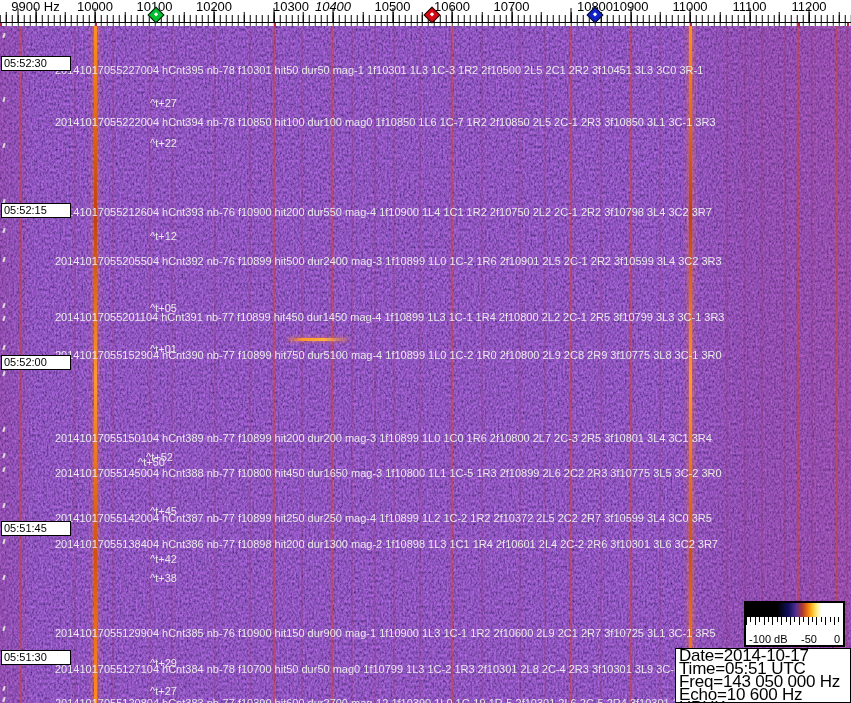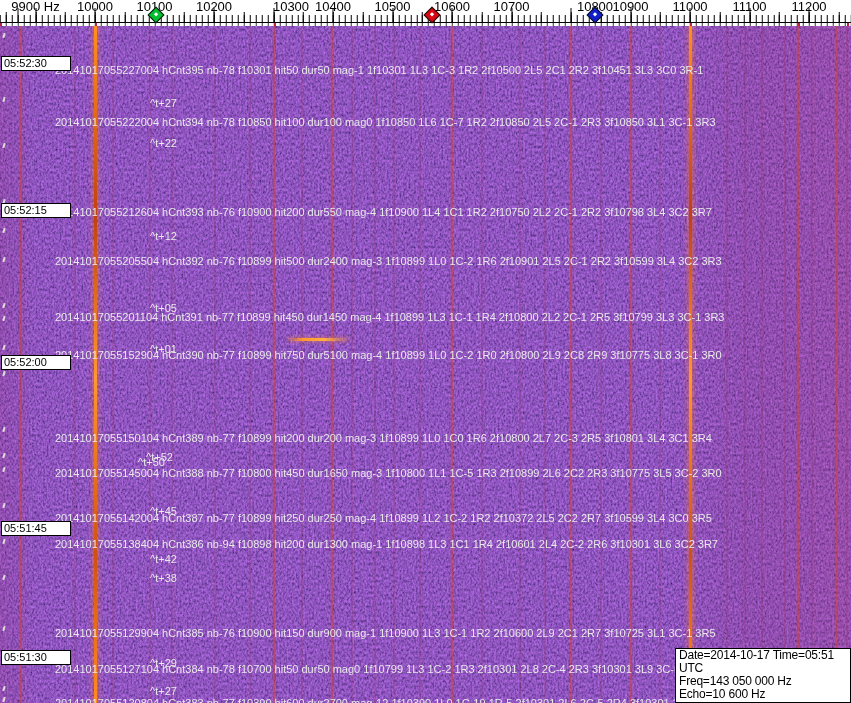--- a/index.html
+++ b/index.html
@@ -56,36 +56,36 @@
        background-image:
          repeating-linear-gradient(90deg,#000 0 1px,transparent 1px 8.8px),
          repeating-linear-gradient(90deg,#000 0 1px,transparent 1px 4.4px);
        background-size:100% 8px,100% 5px;background-repeat:no-repeat;}
   .cb-labels{position:absolute;left:0;right:0;bottom:0;height:14px;font-size:11px;color:#000;}
   .cb-l0{position:absolute;left:3px;bottom:0;}
   .cb-l1{position:absolute;left:55px;bottom:0;}
   .cb-l2{position:absolute;right:3px;bottom:0;}
   
   .infobox{position:absolute;right:0;bottom:0;width:171px;height:53px;background:#fff;
-       border:1px solid #000;color:#000;font-size:12px;line-height:13px;
+       border:1px solid #000;color:#000;font-size:17px;line-height:13px;
        padding:0 0 0 3px;z-index:6;letter-spacing:-0.2px;}
 </style>
 </head>
 <body>
 
 <div class="app">
 
   <div class="ruler">
     <div id="ruler-labels">
         <div class="ruler-label" style="left: 35.5px;">9900 Hz</div>
         <div class="ruler-label" style="left: 95px;">10000</div>
         <div class="ruler-label" style="left: 154.5px;">10100</div>
         <div class="ruler-label" style="left: 214px;">10200</div>
         <div class="ruler-label" style="left: 291px;">10300</div>
-        <div class="ruler-label" style="left: 333px;">10400</div>
+        <div class="ruler-label" style="left: 333px; font-style: italic;">10400</div>
         <div class="ruler-label" style="left: 392.5px;">10500</div>
         <div class="ruler-label" style="left: 452px;">10600</div>
         <div class="ruler-label" style="left: 511.5px;">10700</div>
         <div class="ruler-label" style="left: 595px;">10800</div>
         <div class="ruler-label" style="left: 630.5px;">10900</div>
         <div class="ruler-label" style="left: 690px;">11000</div>
         <div class="ruler-label" style="left: 749.5px;">11100</div>
         <div class="ruler-label" style="left: 809px;">11200</div>
       </div>
     <div class="ticks-minor"></div>
@@ -193,36 +193,45 @@
         <div class="det" style="top: 285px; left: 55px;">20141017055201104 hCnt391 nb-77 f10899 hit450 dur1450 mag-4 1f10899 1L3 1C-1 1R4 2f10800 2L2 2C-1 2R5 3f10799 3L3 3C-1 3R3</div>
         <div class="det" style="top: 317px; left: 150px;">^t+01</div>
         <div class="det" style="top: 323px; left: 55px;">20141017055152904 hCnt390 nb-77 f10899 hit750 dur5100 mag-4 1f10899 1L0 1C-2 1R0 2f10800 2L9 2C8 2R9 3f10775 3L8 3C-1 3R0</div>
         <div class="det" style="top: 401px; left: 146px; margin-top: 24px;">^t+52</div>
         <div class="det" style="top: 406px; left: 55px;">20141017055150104 hCnt389 nb-77 f10899 hit200 dur200 mag-3 1f10899 1L0 1C0 1R6 2f10800 2L7 2C-3 2R5 3f10801 3L4 3C1 3R4</div>
         <div class="det" style="top: 430px; left: 138px;">^t+50</div>
         <div class="det" style="top: 441px; left: 55px;">20141017055145004 hCnt388 nb-77 f10800 hit450 dur1650 mag-3 1f10800 1L1 1C-5 1R3 2f10899 2L6 2C2 2R3 3f10775 3L5 3C-2 3R0</div>
         <div class="det" style="top: 479px; left: 150px;">^t+45</div>
         <div class="det" style="top: 486px; left: 55px;">20141017055142004 hCnt387 nb-77 f10899 hit250 dur250 mag-4 1f10899 1L2 1C-2 1R2 2f10372 2L5 2C2 2R7 3f10599 3L4 3C0 3R5</div>
         <div class="det" style="top: 510px; left: 150px; margin-top: 17px;">^t+42</div>
-        <div class="det" style="top: 512px; left: 55px;">20141017055138404 hCnt386 nb-94 f10898 hit200 dur1300 mag-1 1f10898 1L3 1C1 1R4 2f10601 2L4 2C-2 2R6 3f10301 3L6 3C2 3R7</div>
+        <div class="det" style="top: 512px; left: 55px;">20141017055138404 hCnt386 nb-77 f10898 hit200 dur1300 mag-2 1f10898 1L3 1C1 1R4 2f10601 2L4 2C-2 2R6 3f10301 3L6 3C2 3R7</div>
         <div class="det" style="top: 546px; left: 150px;">^t+38</div>
         <div class="det" style="top: 601px; left: 55px;">20141017055129904 hCnt385 nb-76 f10900 hit150 dur900 mag-1 1f10900 1L3 1C-1 1R2 2f10600 2L9 2C1 2R7 3f10725 3L1 3C-1 3R5</div>
         <div class="det" style="top: 631px; left: 150px;">^t+29</div>
         <div class="det" style="top: 637px; left: 55px;">20141017055127104 hCnt384 nb-78 f10700 hit50 dur50 mag0 1f10799 1L3 1C-2 1R3 2f10301 2L8 2C-4 2R3 3f10301 3L9 3C-6 3R</div>
         <div class="det" style="top: 659px; left: 150px;">^t+27</div>
         <div class="det" style="top: 671px; left: 55px;">20141017055120804 hCnt383 nb-77 f10390 hit600 dur2700 mag-12 1f10390 1L0 1C-19 1R-5 2f10301 2L6 2C-5 2R4 3f10301 3L6</div>
       </div>
     <div id="time-chips">
         <div class="time-chip" style="top: 30px;">05:52:30</div>
         <div class="time-chip" style="top: 177px;">05:52:15</div>
         <div class="time-chip" style="top: 329px;">05:52:00</div>
         <div class="time-chip" style="top: 495px;">05:51:45</div>
         <div class="time-chip" style="top: 624px;">05:51:30</div>
       </div>
 
+    <div class="colorbar">
+      <div class="cb-gradient"></div>
+      <div class="cb-ticks"></div>
+      <div class="cb-labels">
+        <span class="cb-l0">-100 dB</span>
+        <span class="cb-l1">-50</span>
+        <span class="cb-l2">0</span>
+      </div>
+    </div>
 
     <div class="infobox">
       <div>Date=2014-10-17 Time=05:51 UTC</div>
       <div>Freq=143 050 000 Hz</div>
       <div>Echo=10 600 Hz</div>
       <div>HPHK</div>
     </div>
   </div>
 </div>
 

